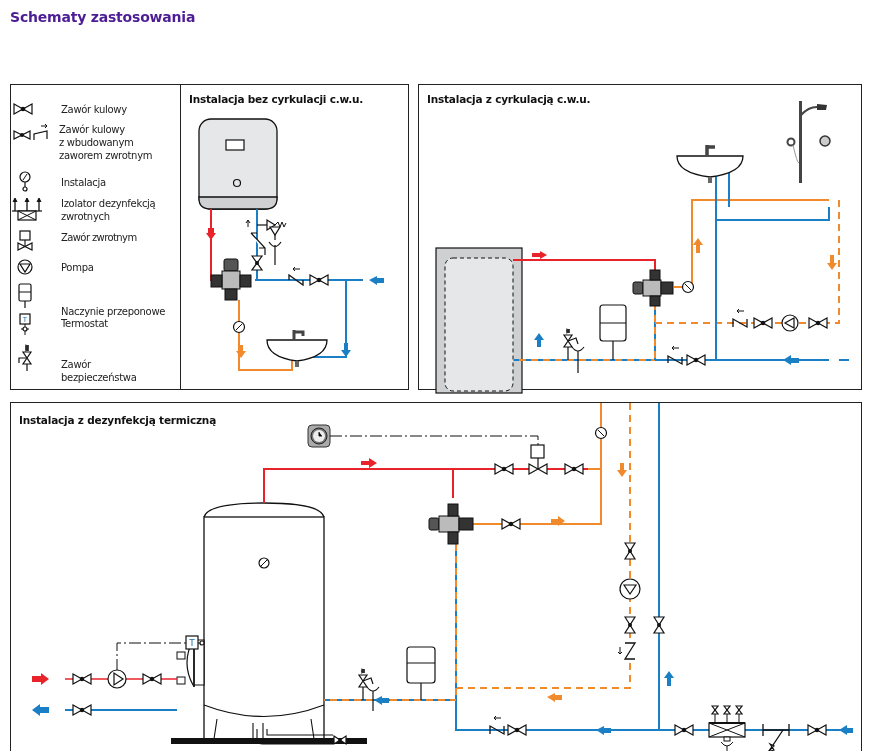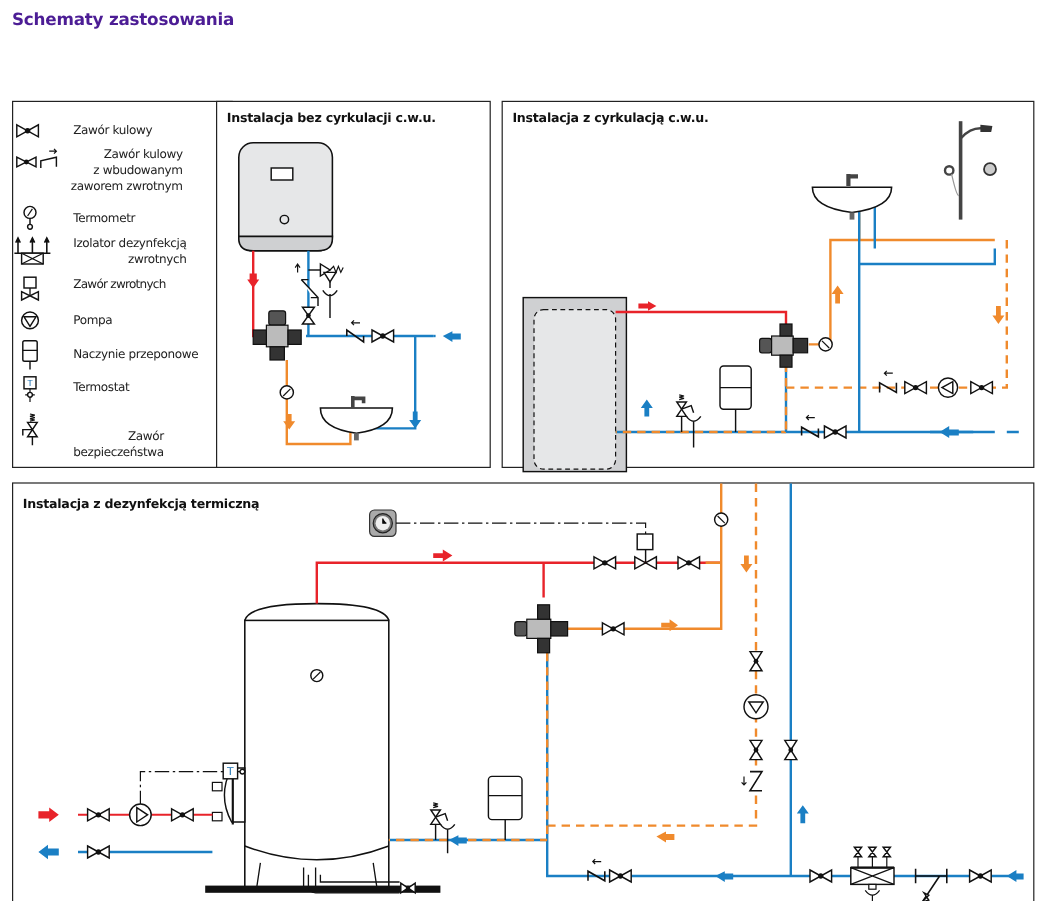--- a/index.html
+++ b/index.html
@@ -14,21 +14,21 @@
   .red{stroke:#e8232a;} .blue{stroke:#1a7fc4;} .orange{stroke:#f08a2c;}
   .dash{stroke-dasharray:7 5;}
   .sym{fill:#fff;stroke:#111;stroke-width:1.2;}
   .symf{fill:#111;}
 </style>
 </head>
 <body>
 
 <div id="page-title">Schematy zastosowania</div>
 
-<div class="panel" style="left:10px;top:41px;width:184px;height:306px;text-align:right;">
+<div class="panel" style="left:10px;top:41px;width:184px;height:306px;">
   <div class="legend-item" style="top:12px;">
     <svg width="30" height="20">
         <g transform="translate(12,12)">
           <path class="sym" d="M-9,-5 L9,5 L9,-5 L-9,5 Z"></path>
           <circle class="symf" cx="0" cy="0" r="2.3"></circle>
         </g>
       </svg>
     <div class="legend-label" style="top:6px;">Zawór kulowy</div>
   </div>
   <div class="legend-item" style="top:38px;">
@@ -46,21 +46,21 @@
   </div>
   <div class="legend-item" style="top:86px;">
     <svg width="30" height="24">
         <g transform="translate(14,6)">
           <circle class="sym" cx="0" cy="0" r="5"></circle>
           <path d="M-2,3 L2,-3" stroke="#111" stroke-width="1"></path>
           <path d="M0,5 L0,10" stroke="#111" stroke-width="1.2"></path>
           <circle class="sym" cx="0" cy="12" r="2"></circle>
         </g>
       </svg>
-    <div class="legend-label" style="top:5px;">Termometr</div>
+    <div class="legend-label" style="top:5px;">Instalacja</div>
   </div>
   <div class="legend-item" style="top:112px;">
     <svg width="34" height="26">
         <g transform="translate(16,8)">
           <path d="M-12,-6 L-12,6 M0,-6 L0,6 M12,-6 L12,6" stroke="#111" stroke-width="1.3"></path>
           <path d="M-14,-3 L-12,-7 L-10,-3 M-2,-3 L0,-7 L2,-3 M10,-3 L12,-7 L14,-3" stroke="#111" fill="#111" stroke-width="1"></path>
           <path d="M-15,6 L15,6" stroke="#111" stroke-width="1.2"></path>
           <rect class="sym" x="-9" y="6" width="18" height="9"></rect>
           <path d="M-9,6 L9,15 M9,6 L-9,15" stroke="#111" stroke-width="1"></path>
         </g>
@@ -69,39 +69,39 @@
 zwrotnych</div>
   </div>
   <div class="legend-item" style="top:142px;">
     <svg width="30" height="28">
         <g transform="translate(14,4)">
           <rect class="sym" x="-5" y="0" width="10" height="9"></rect>
           <path d="M0,9 L0,15" stroke="#111" stroke-width="1.1"></path>
           <path class="sym" d="M-7,12 L7,19 L7,12 L-7,19 Z"></path>
         </g>
       </svg>
-    <div class="legend-label" style="top:4px;letter-spacing:-0.6px;">Zawór zwrotnych</div>
+    <div class="legend-label" style="top:4px;letter-spacing:-0.6px;">Zawór zwrotnym</div>
   </div>
   <div class="legend-item" style="top:172px;">
     <svg width="30" height="24">
         <g transform="translate(14,10)">
           <circle class="sym" cx="0" cy="0" r="7"></circle>
           <path class="sym" d="M-5,-3 L5,-3 L0,5 Z"></path>
         </g>
       </svg>
     <div class="legend-label" style="top:4px;">Pompa</div>
   </div>
   <div class="legend-item" style="top:196px;">
     <svg width="30" height="30">
         <g transform="translate(14,3)">
           <rect class="sym" x="-6" y="0" width="12" height="17" rx="1.5"></rect>
           <path d="M-6,8 L6,8 M0,17 L0,24" stroke="#111" stroke-width="1.2"></path>
         </g>
       </svg>
-    <div class="legend-label" style="top:8px;">Naczynie przeponowe</div>
+    <div class="legend-label" style="top:24px;">Naczynie przeponowe</div>
   </div>
   <div class="legend-item" style="top:226px;">
     <svg width="30" height="26">
         <g transform="translate(14,3)">
           <rect class="sym" x="-5" y="0" width="10" height="10"></rect>
           <text x="0" y="8" font-size="7" text-anchor="middle" fill="#1a6fb0" font-family="DejaVu Sans, sans-serif">T</text>
           <path d="M0,10 L0,13 M-4,15 L4,15 M0,17 L0,21" stroke="#111" stroke-width="1"></path>
           <circle class="sym" cx="0" cy="15" r="2"></circle>
         </g>
       </svg>

